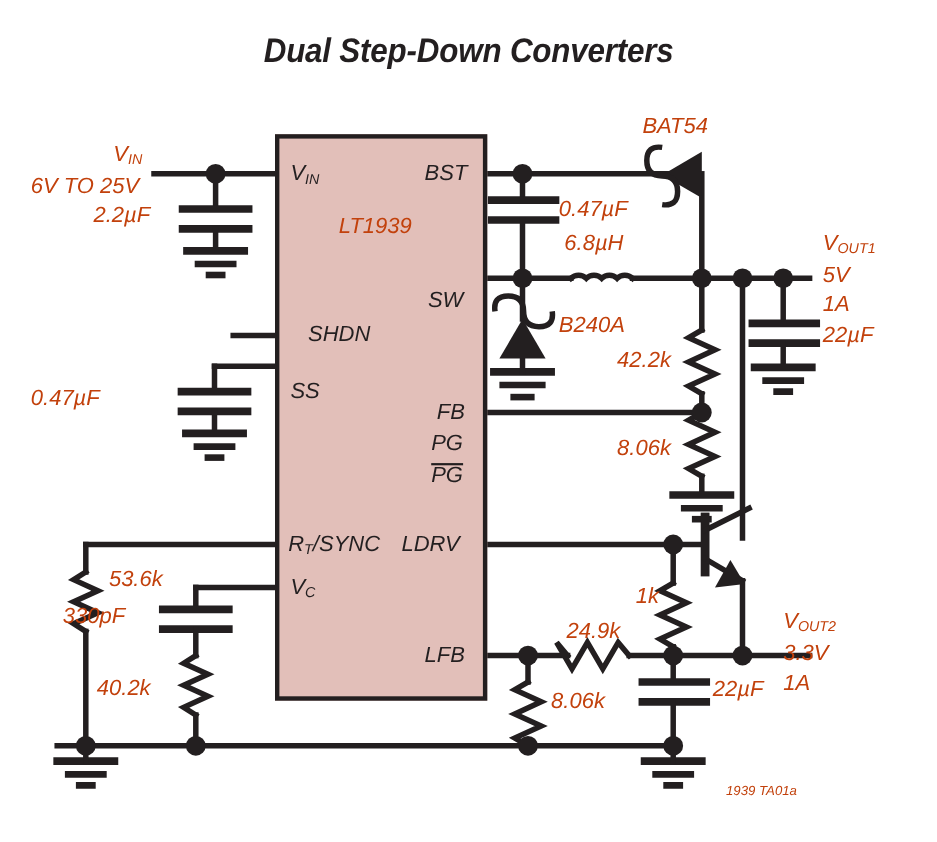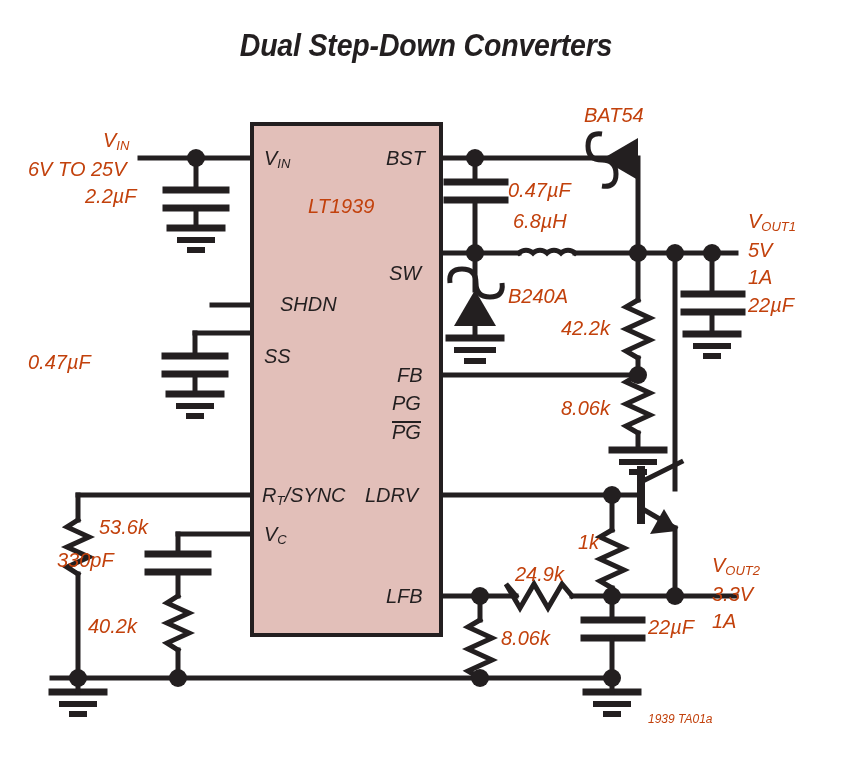--- a/index.html
+++ b/index.html
@@ -4,21 +4,21 @@
 <style>
   html,body{margin:0;padding:0;background:#fff;}
   body{width:852px;height:765px;position:relative;overflow:hidden;
        font-family:"Liberation Sans","DejaVu Sans",sans-serif;color:#231f20;}
   #sheet{position:absolute;left:0;top:0;width:852px;height:570px;font-style:italic;}
   #title{position:absolute;left:0;top:28px;width:852px;text-align:center;
          font-size:31px;font-weight:bold;letter-spacing:-0.2px;
          font-family:"Liberation Sans Narrow","Liberation Sans",sans-serif;
          transform:scaleX(.92);transform-origin:center top;color:#231f20;}
   .lbl{position:absolute;font-size:20px;line-height:21px;color:#c2410c;white-space:nowrap;}
-  .lbl.tiny{font-size:12px;}
+  .lbl.tiny{font-size:12px;margin-left:12px;}
   .sub{font-size:13px;vertical-align:-3px;}
   .ovl{border-top:2px solid #231f20;padding-top:0px;display:inline-block;line-height:19px;}
   #chip{position:absolute;left:250px;top:122px;width:193px;height:515px;
         background:#e2bfb9;border:4px solid #231f20;box-sizing:border-box;}
   .pin{position:absolute;font-size:20px;color:#231f20;white-space:nowrap;}
   svg{position:absolute;left:0;top:0;}
 </style>
 </head>
 <body>
 

